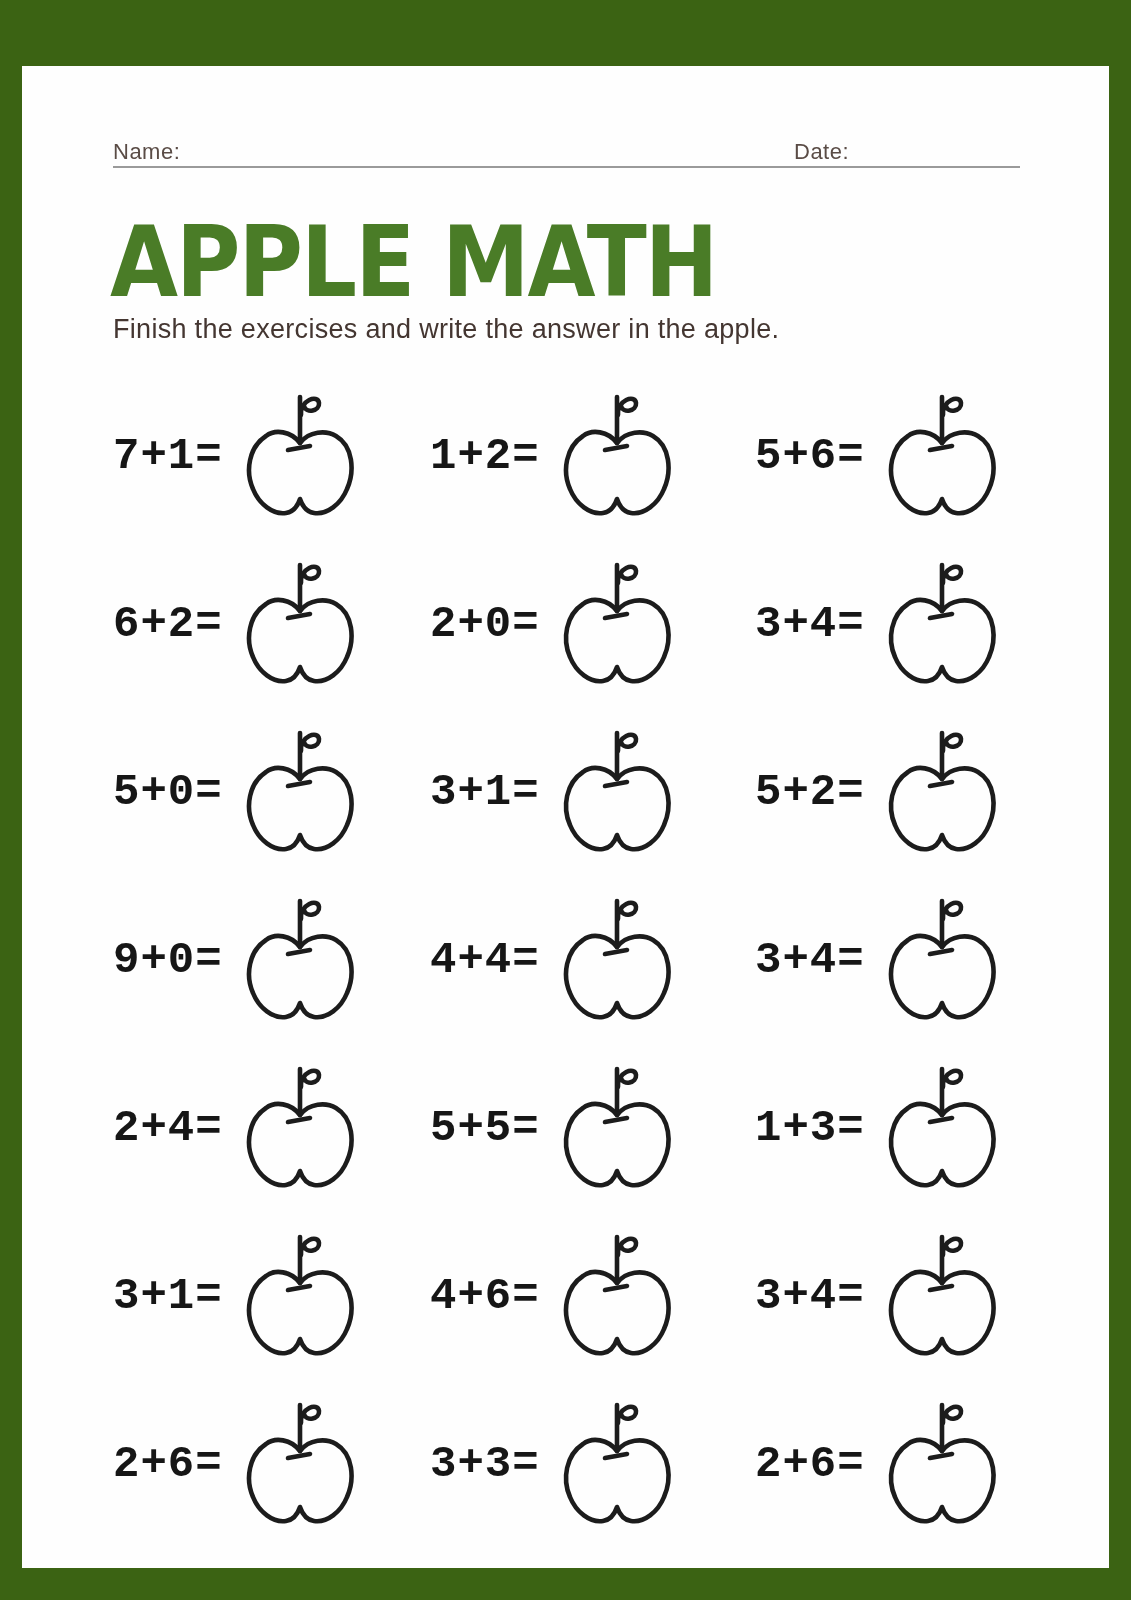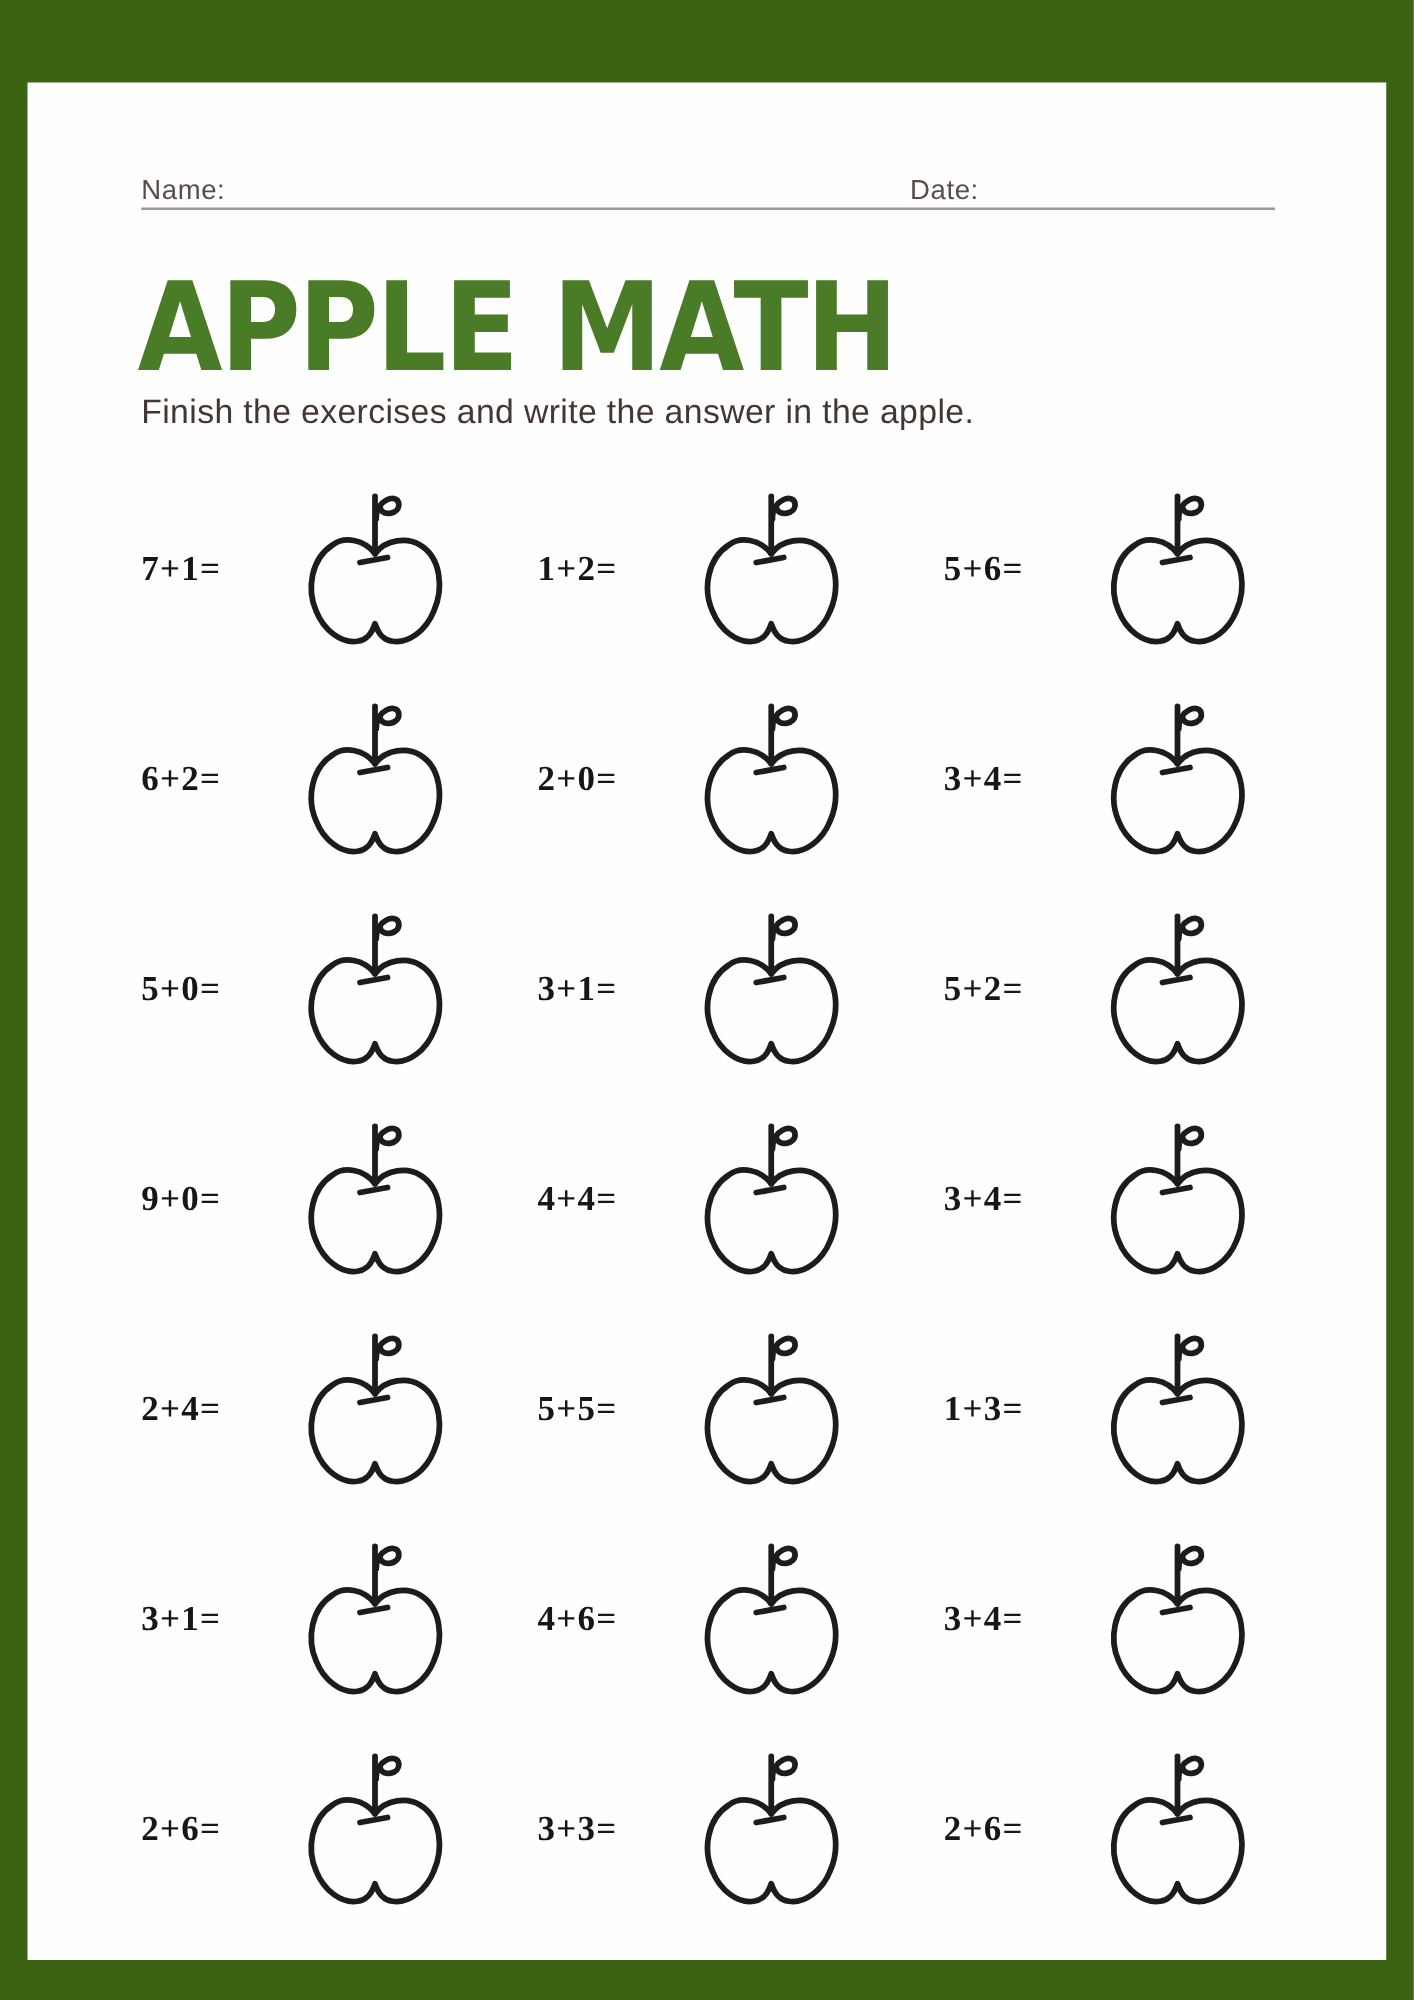--- a/index.html
+++ b/index.html
@@ -27,21 +27,21 @@
   }
   
   .hdr-label {
     position: absolute;
     top: 73px;
     font-size: 22px;
     letter-spacing: 0.5px;
     color: var(--label-brown);
   }
   .hdr-label.name { left: 91px; }
-  .hdr-label.date { left: 706px; }
+  .hdr-label.date { left: 772px; }
   .hdr-rule {
     position: absolute;
     top: 100px; left: 91px;
     width: 907px; height: 2px;
     background: var(--rule-gray);
   }
   
   .title {
     position: absolute;
     top: 138px; left: 88px;
@@ -70,22 +70,22 @@
     display: grid;
     grid-template-columns: 317px 325px auto;
     grid-auto-rows: 168px;
   }
   .cell {
     display: flex;
     align-items: center;
   }
   .eq {
     width: 128px;
-    font-family: Liberation Serif, serif;
-    font-size: 28px;
+    font-family: Liberation Mono, monospace;
+    font-size: 44px;
     font-weight: bold;
     letter-spacing: 1px;
     color: var(--ink-black);
     white-space: nowrap;
   }
   .apple-slot {
     width: 122px;
     height: 138px;
     flex: 0 0 auto;
   }

